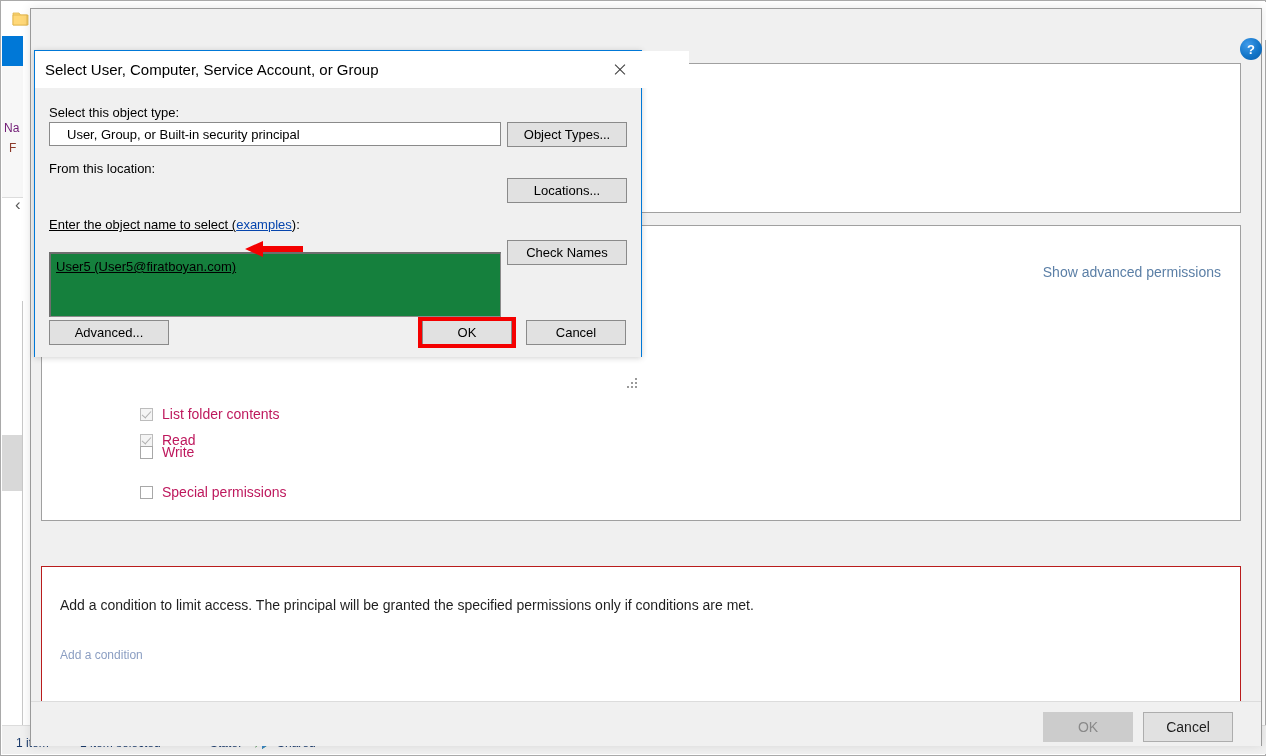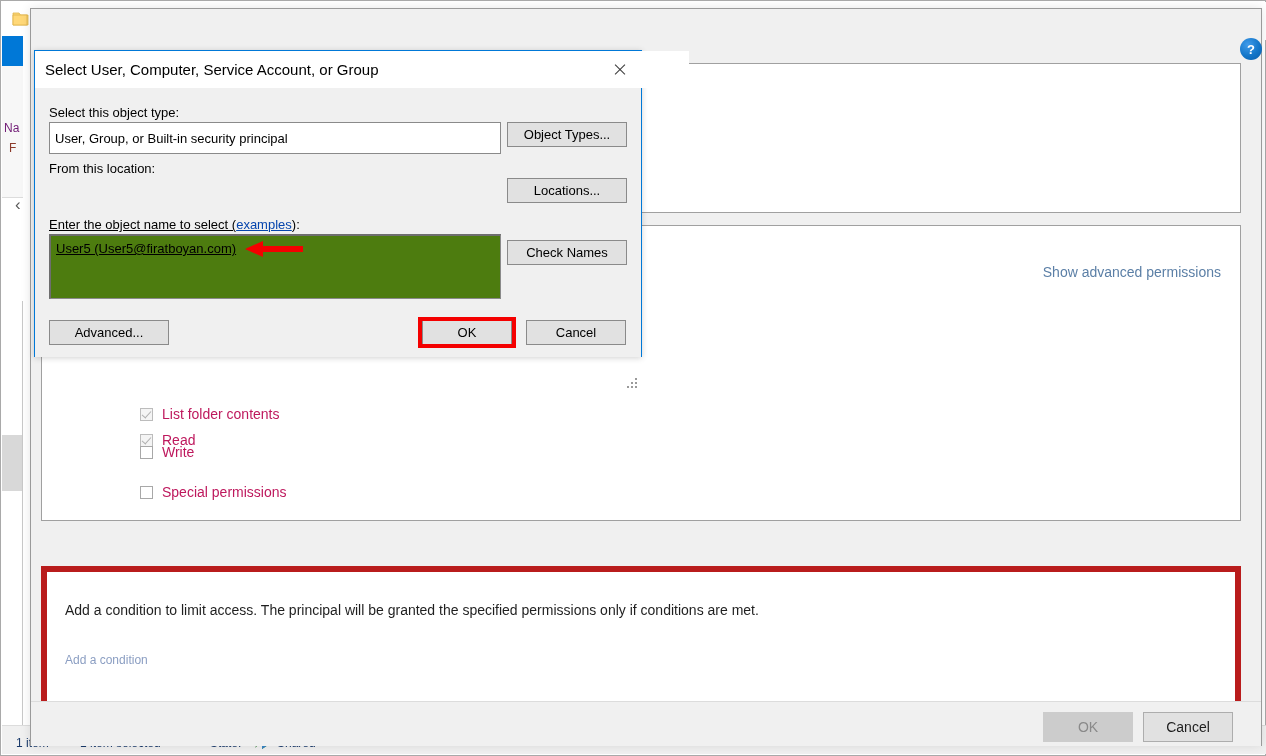--- a/index.html
+++ b/index.html
@@ -282,21 +282,21 @@
     justify-content: center;
     box-sizing: border-box;
   }
 
   
   #pe-cond-box {
     position: absolute;
     left: 10px; top: 513px;
     width: 1200px; height: 162px;
     background: #ffffff;
-    border: 6px solid #b91c1c;
+    border: 1px solid #b91c1c;
     box-sizing: border-box;
   }
   #cond-text {
     position: absolute;
     left: 18px; top: 30px;
     font-size: 14px;
     color: #1f1f1f;
     white-space: nowrap;
   }
   #add-condition-link {
@@ -382,29 +382,29 @@
   }
   .su-label {
     position: absolute;
     font-size: 13px;
     color: #000000;
     white-space: nowrap;
   }
   .su-field {
     position: absolute;
     left: 14px;
-    height: 32px;
+    height: 24px;
     background: #ffffff;
     border: 1px solid #8a8a8a;
     box-sizing: border-box;
     font-size: 13px;
     color: #000000;
     display: flex;
     align-items: center;
-    padding-left: 5px;
+    padding-left: 17px;
     width: 452px;
   }
   .su-btn {
     position: absolute;
     left: 472px;
     width: 120px; height: 25px;
     background: #e1e1e1;
     border: 1px solid #8a8a8a;
     box-sizing: border-box;
     font-size: 13px;
@@ -426,23 +426,23 @@
   #lbl-objname .underline-first {
     text-decoration: underline;
   }
   #link-examples {
     color: #0645ad;
     text-decoration: underline;
     cursor: pointer;
   }
   #fld-objname {
     position: absolute;
-    left: 14px; top: 146px;
+    left: 14px; top: 164px;
     width: 452px; height: 65px;
-    background: #4d7c0f;
+    background: #15803d;
     border: 1px solid #8a8a8a;
     border-top: 2px solid #6e6e6e;
     border-left: 2px solid #6e6e6e;
     box-sizing: border-box;
   }
   #objname-value {
     position: absolute;
     left: 5px; top: 5px;
     font-size: 13px;
     color: #000000;

